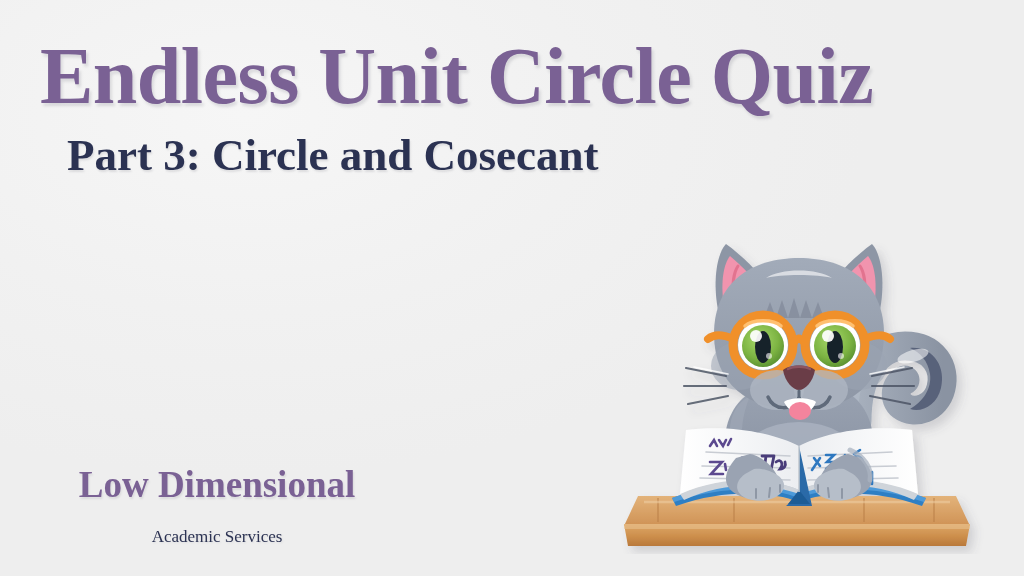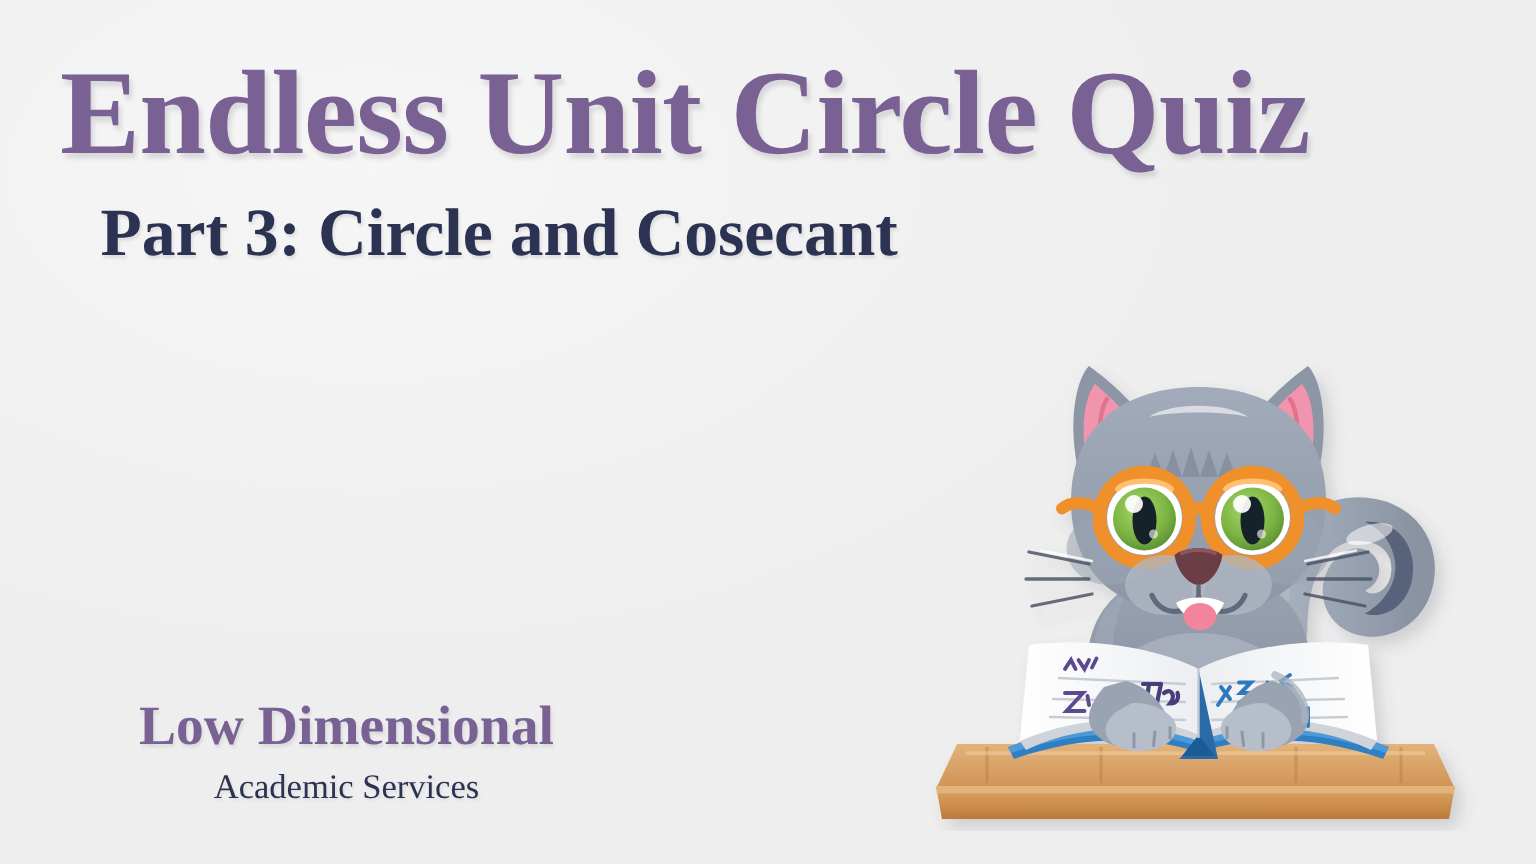--- a/index.html
+++ b/index.html
@@ -45,41 +45,41 @@
     line-height: 1.0;
     font-weight: 700;
     color: #2b3252;
     white-space: nowrap;
     text-shadow: 1px 2px 2px rgba(130,130,140,0.20);
   }
 
   
   #logo {
     position: absolute;
-    left: 76px;
+    left: 62px;
     top: 466px;
     width: 310px;
     text-align: center;
   }
   #logo-primary {
     font-family: "Liberation Serif", "DejaVu Serif", serif;
     font-size: 37px;
     font-weight: 700;
     color: #7a6194;
     line-height: 1.05;
     white-space: nowrap;
     text-shadow: 1px 2px 2px rgba(130,130,140,0.18);
   }
   #logo-secondary {
     font-family: "Liberation Serif", "DejaVu Serif", serif;
-    font-size: 23px;
+    font-size: 17px;
     font-weight: 400;
     color: #2b3252;
     line-height: 1.05;
-    margin-top: 8px;
+    margin-top: 23px;
     white-space: nowrap;
     text-shadow: 1px 1px 2px rgba(130,130,140,0.16);
   }
 
   
   #cat-illustration {
     position: absolute;
     left: 614px;
     top: 206px;
     width: 370px;

